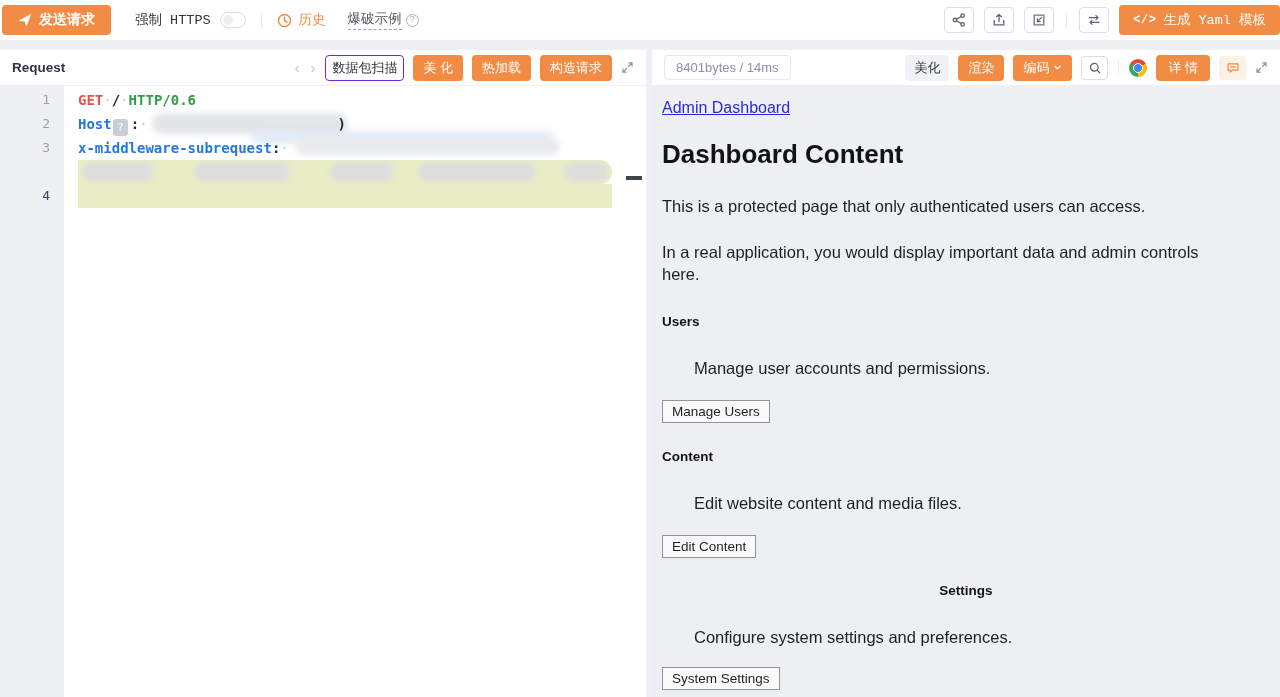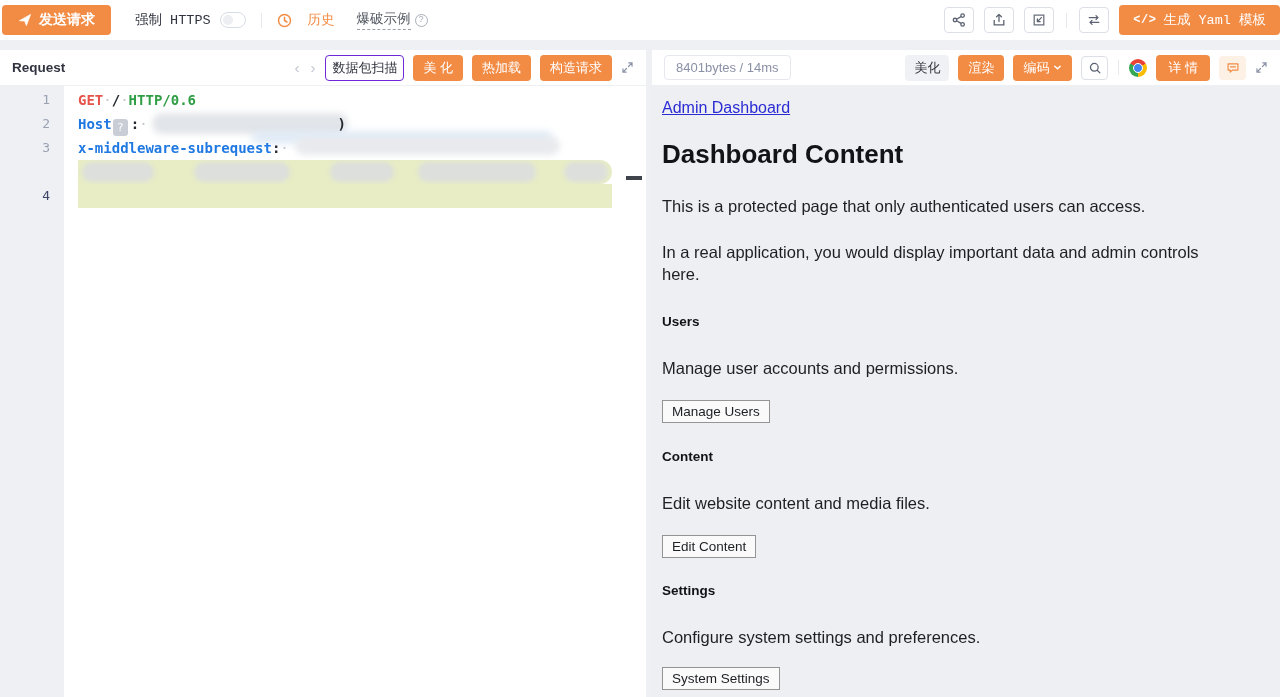--- a/index.html
+++ b/index.html
@@ -20,21 +20,21 @@
   .send-btn {
     margin-left: 2px; height: 30px; padding: 0 16px;
     background: #f28b44; color: #fff; border: none; border-radius: 4px;
     font-size: 14px; font-weight: 700; font-family: inherit;
     display: inline-flex; align-items: center; gap: 7px; cursor: pointer;
   }
   .force-https { margin-left: 24px; display: flex; align-items: center; gap: 9px; font-size: 13.5px; color: #31343f; }
   .switch { width: 26px; height: 16px; border: 1px solid #d8dce4; border-radius: 9px; background: #fff; position: relative; cursor: pointer; }
   .switch::after { content: ""; position: absolute; left: 2px; top: 2px; width: 10px; height: 10px; border-radius: 50%; background: #eceef2; }
   .vdiv { width: 1px; height: 15px; background: #e6e8ee; margin: 0 15px; }
-  .history-btn { display: inline-flex; align-items: center; gap: 16px; color: #f28b44; font-size: 13.5px; background: none; border: none; font-family: inherit; cursor: pointer; }
+  .history-btn { display: inline-flex; align-items: center; gap: 7px; color: #f28b44; font-size: 13.5px; background: none; border: none; font-family: inherit; cursor: pointer; }
   .blast-link { margin-left: 22px; display: inline-flex; align-items: center; gap: 4px; font-size: 13.5px; color: #51565f; cursor: pointer; justify-content: center; }
   .blast-link .txt { border-bottom: 1px dashed #9aa0ab; padding-bottom: 1px; }
   .qmark { width: 13px; height: 13px; border: 1px solid #a9aeb9; border-radius: 50%; color: #a9aeb9; font-size: 9px; line-height: 11px; text-align: center; display: inline-block; }
   .topbar-right { margin-left: auto; display: flex; align-items: center; gap: 10px; }
   .icon-btn {
     width: 30px; height: 26px; border: 1px solid #dcdfe6; border-radius: 4px;
     background: #fff; color: #5b6170; display: inline-flex; align-items: center; justify-content: center; cursor: pointer;
   }
   .yaml-btn {
     height: 30px; padding: 0 14px; background: #f28b44; color: #fff; border: none; border-radius: 4px;
@@ -98,21 +98,21 @@
 
   
   .page {
     position: absolute; left: 0; top: 36px; right: 0; bottom: 0;
     background: #edeff2; padding: 13px 10px 0 10px; overflow: hidden; color: #1d1f23;
   }
   .page-link { display: inline-block; color: #2b2bd4; text-decoration: underline; font-size: 16px; cursor: pointer; }
   .page-h1 { margin-top: 22px; font-size: 26px; font-weight: 700; color: #121316; }
   .page-p { font-size: 16.5px; line-height: 1.33; max-width: 575px; }
   .mt26 { margin-top: 26px; } .mt24 { margin-top: 24px; } .mt28 { margin-top: 28px; }
-  .mt29 { margin-top: 29px; } .mt25 { margin-top: 25px; }
+  .mt29 { margin-top: 29px; margin-left: 32px; } .mt25 { margin-top: 25px; text-align: center; }
   .mt20 { margin-top: 20px; } .mt18 { margin-top: 18px; }
   .section-title { font-size: 13.5px; font-weight: 700; color: #121316; }
   .native-btn {
     display: inline-block; background: #fafafa; border: 1px solid #949494; border-radius: 0;
     font-size: 13.5px; font-family: inherit; color: #1d1f23; padding: 3px 9px; cursor: pointer;
   }
 </style>
 </head>
 <body>
 

